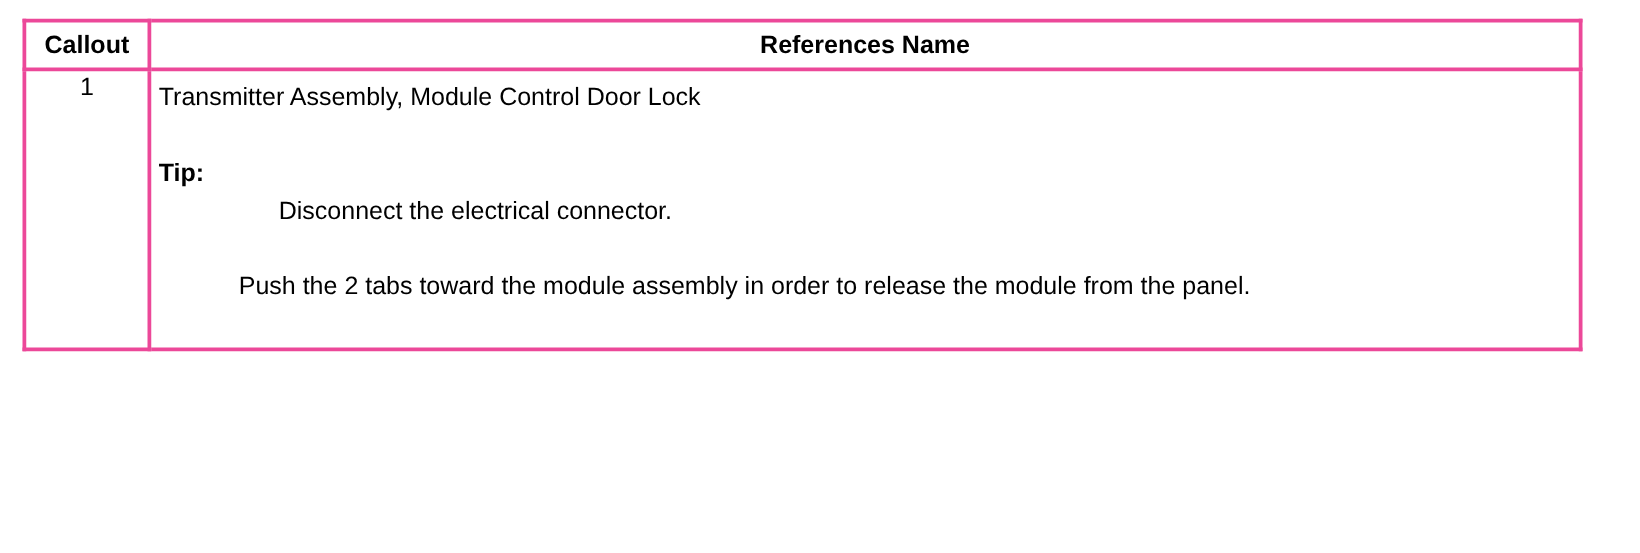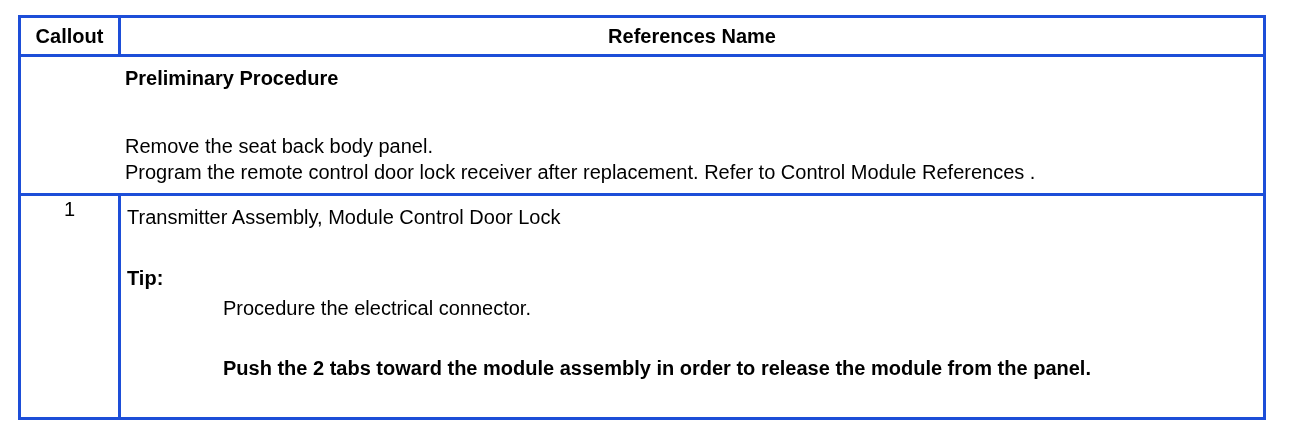--- a/index.html
+++ b/index.html
@@ -22,21 +22,21 @@
     position: absolute;
     left: 18px;
     top: 15px;
     width: 1248px;
     border-collapse: collapse;
     table-layout: fixed;
     background: #ffffff;
   }
   table.doc-table th,
   table.doc-table td {
-    border: 3px solid #1d4ed8;
+    border: 3px solid #ec4899;
     font-size: 20px;
     line-height: 26px;
     vertical-align: top;
     background: #ffffff;
   }
   col.callout-col { width: 100px; }
   th {
     font-weight: bold;
     text-align: center;
     padding: 5px 2px;
@@ -53,49 +53,42 @@
   }
   td.component-cell {
     padding: 8px 10px 36px 6px;
     height: 177px;
   }
   p { margin: 0; }
   .bold { font-weight: bold; }
   .heading { margin-bottom: 42px; }
   .component-name-line { margin-bottom: 35px; }
   .step-first { margin: 4px 0 34px 96px; }
-  .step-second { margin: 0 0 0 96px; font-weight: bold; }
+  .step-second { margin: 0 0 0 64px; }
 </style>
 </head>
 <body>
 
 <div class="page">
   <table class="doc-table">
     <colgroup>
       <col class="callout-col">
       <col>
     </colgroup>
     <thead>
       <tr>
         <th>Callout</th>
         <th>References Name</th>
       </tr>
     </thead>
     <tbody>
       <tr>
-        <td colspan="2" class="preliminary-cell">
-          <p class="bold heading">Preliminary Procedure</p>
-          <p>Remove the seat back body panel.</p>
-          <p>Program the remote control door lock receiver after replacement. Refer to Control Module References .</p>
-        </td>
-      </tr>
-      <tr>
         <td class="callout-cell">1</td>
         <td class="component-cell">
           <p class="component-name-line">Transmitter Assembly, Module Control Door Lock</p>
           <p class="bold">Tip:</p>
-          <p class="step-first">Procedure the electrical connector.</p>
+          <p class="step-first">Disconnect the electrical connector.</p>
           <p class="step-second">Push the 2 tabs toward the module assembly in order to release the module from the panel.</p>
         </td>
       </tr>
     </tbody>
   </table>
 </div>
 
 </body></html>

